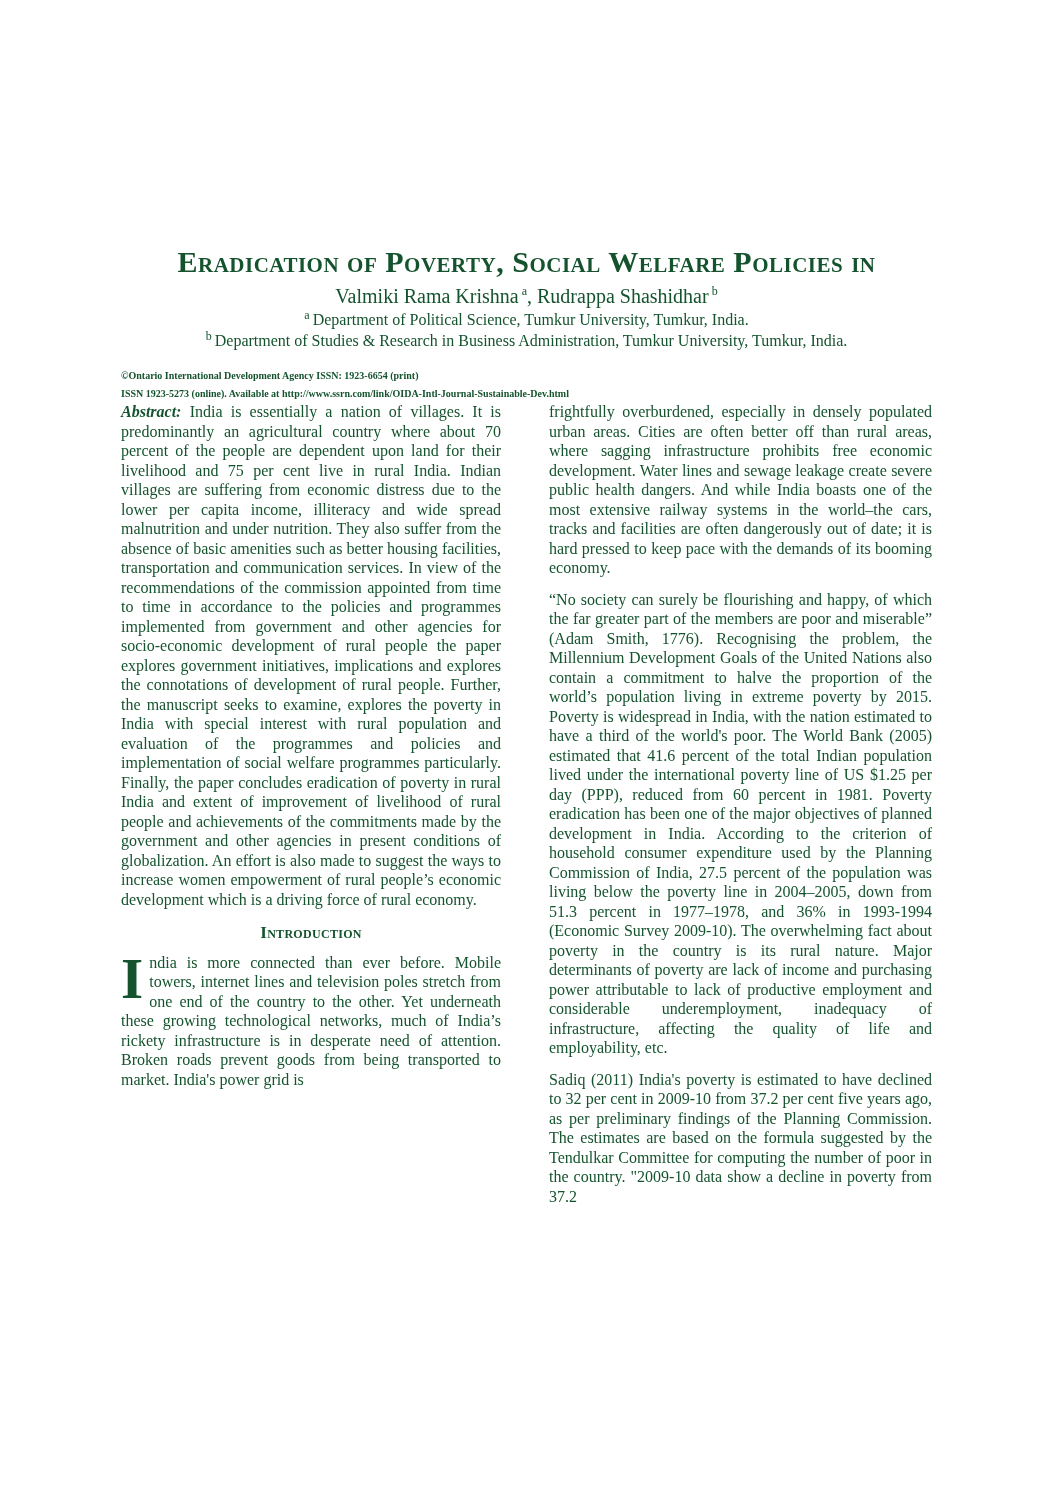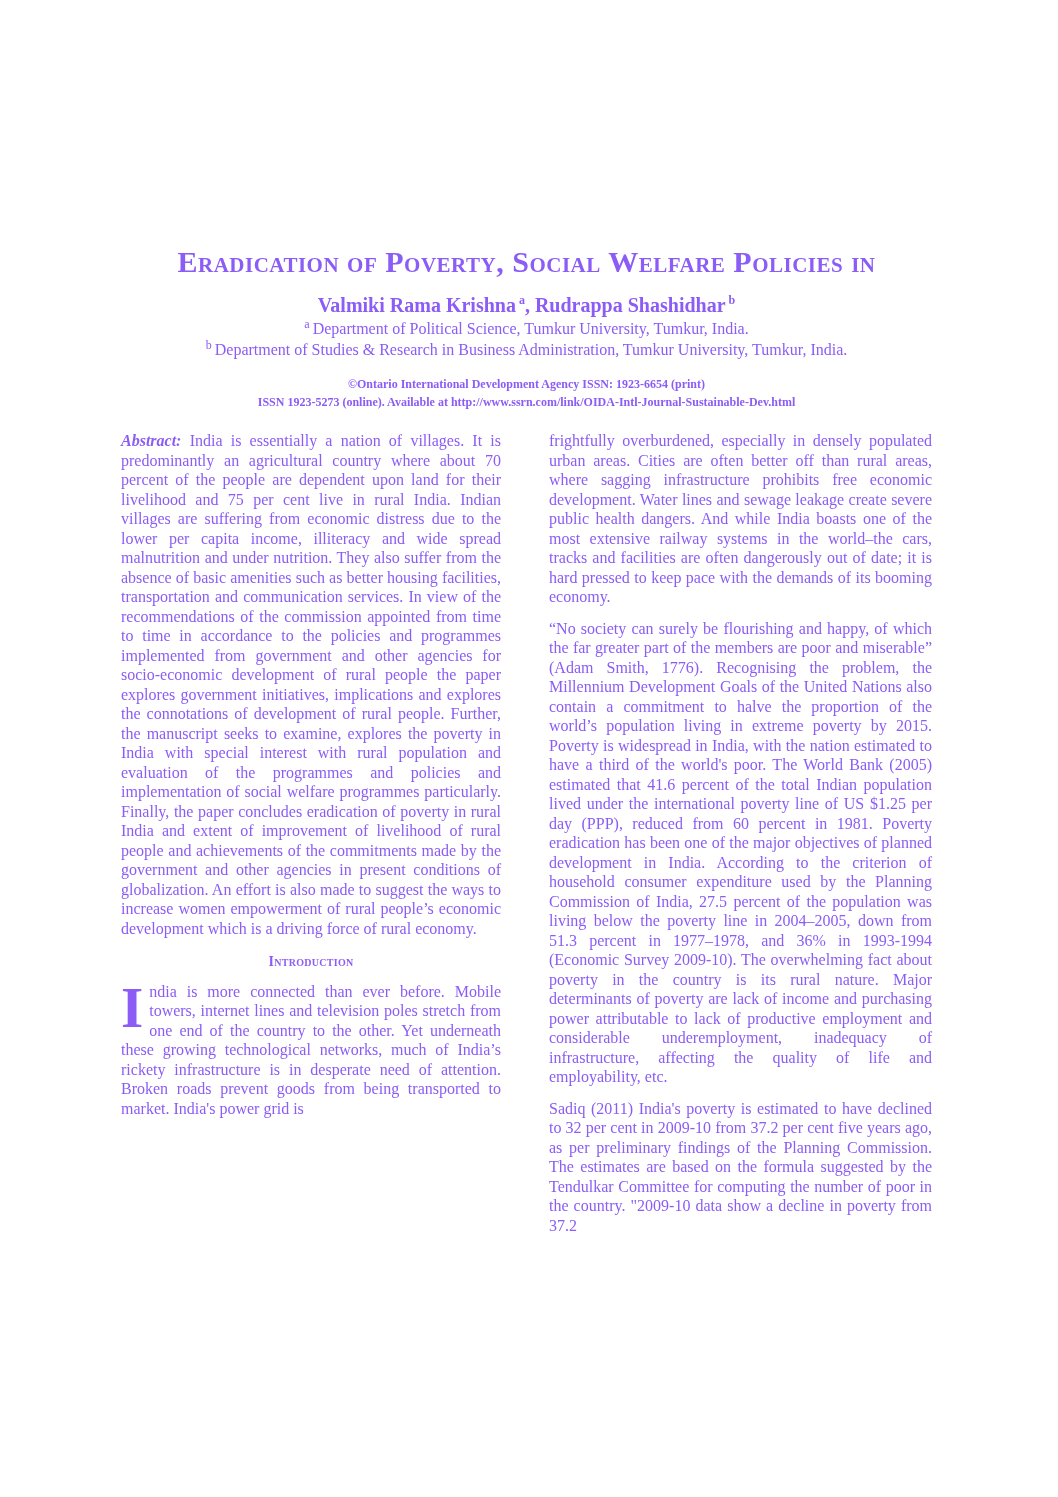--- a/index.html
+++ b/index.html
@@ -6,84 +6,83 @@
     margin: 0;
     padding: 0;
     background: #ffffff;
   }
   .page {
     position: relative;
     width: 1058px;
     height: 1497px;
     box-sizing: border-box;
     background: #ffffff;
-    color: #8b5cf6;
+    color: #14532d;
     font-family: "Liberation Serif", serif;
     padding: 243px 126px 0 121px;
     overflow: hidden;
   }
   .title {
     text-align: center;
     font-weight: bold;
     font-variant: small-caps;
     font-size: 30px;
     line-height: 37px;
     letter-spacing: 0.5px;
   }
   .title span { display: block; }
   .byline {
     text-align: center;
-    font-weight: bold;
+    font-weight: normal;
     font-size: 20px;
     line-height: 26px;
-    margin-top: 12px;
+    margin-top: 3px;
   }
   .byline sup, .affils sup {
     font-size: 12px;
     line-height: 0;
   }
   .byline sup { margin-left: 3px; }
   .affils {
     text-align: center;
     font-size: 16px;
     line-height: 21px;
     margin-top: 0;
   }
   .affils .affil-line sup { margin-right: 3px; }
   .affils div { display: block; }
   .issn {
-    text-align: center;
+    text-align: left;
     font-weight: bold;
-    font-size: 12px;
+    font-size: 10px;
     line-height: 17.5px;
     margin-top: 16px;
   }
   .issn span { display: block; }
   .columns {
     display: flex;
     gap: 48px;
-    margin-top: 20px;
     font-size: 16px;
     line-height: 19.5px;
   }
   .col-left  { width: 380px; }
   .col-right { width: 383px; }
   .columns p {
     margin: 0 0 12px 0;
     text-align: justify;
   }
   .lead {
     font-weight: bold;
     font-style: italic;
   }
   .section-heading {
     text-align: center;
     font-weight: bold;
     font-variant: small-caps;
-    font-size: 14px;
+    font-size: 17px;
     letter-spacing: 0.3px;
     margin: 14px 0 10px 0;
   }
   .dropcap {
     float: left;
     font-weight: bold;
     font-size: 57px;
     line-height: 46px;
     padding: 3px 6px 0 0;
   }

